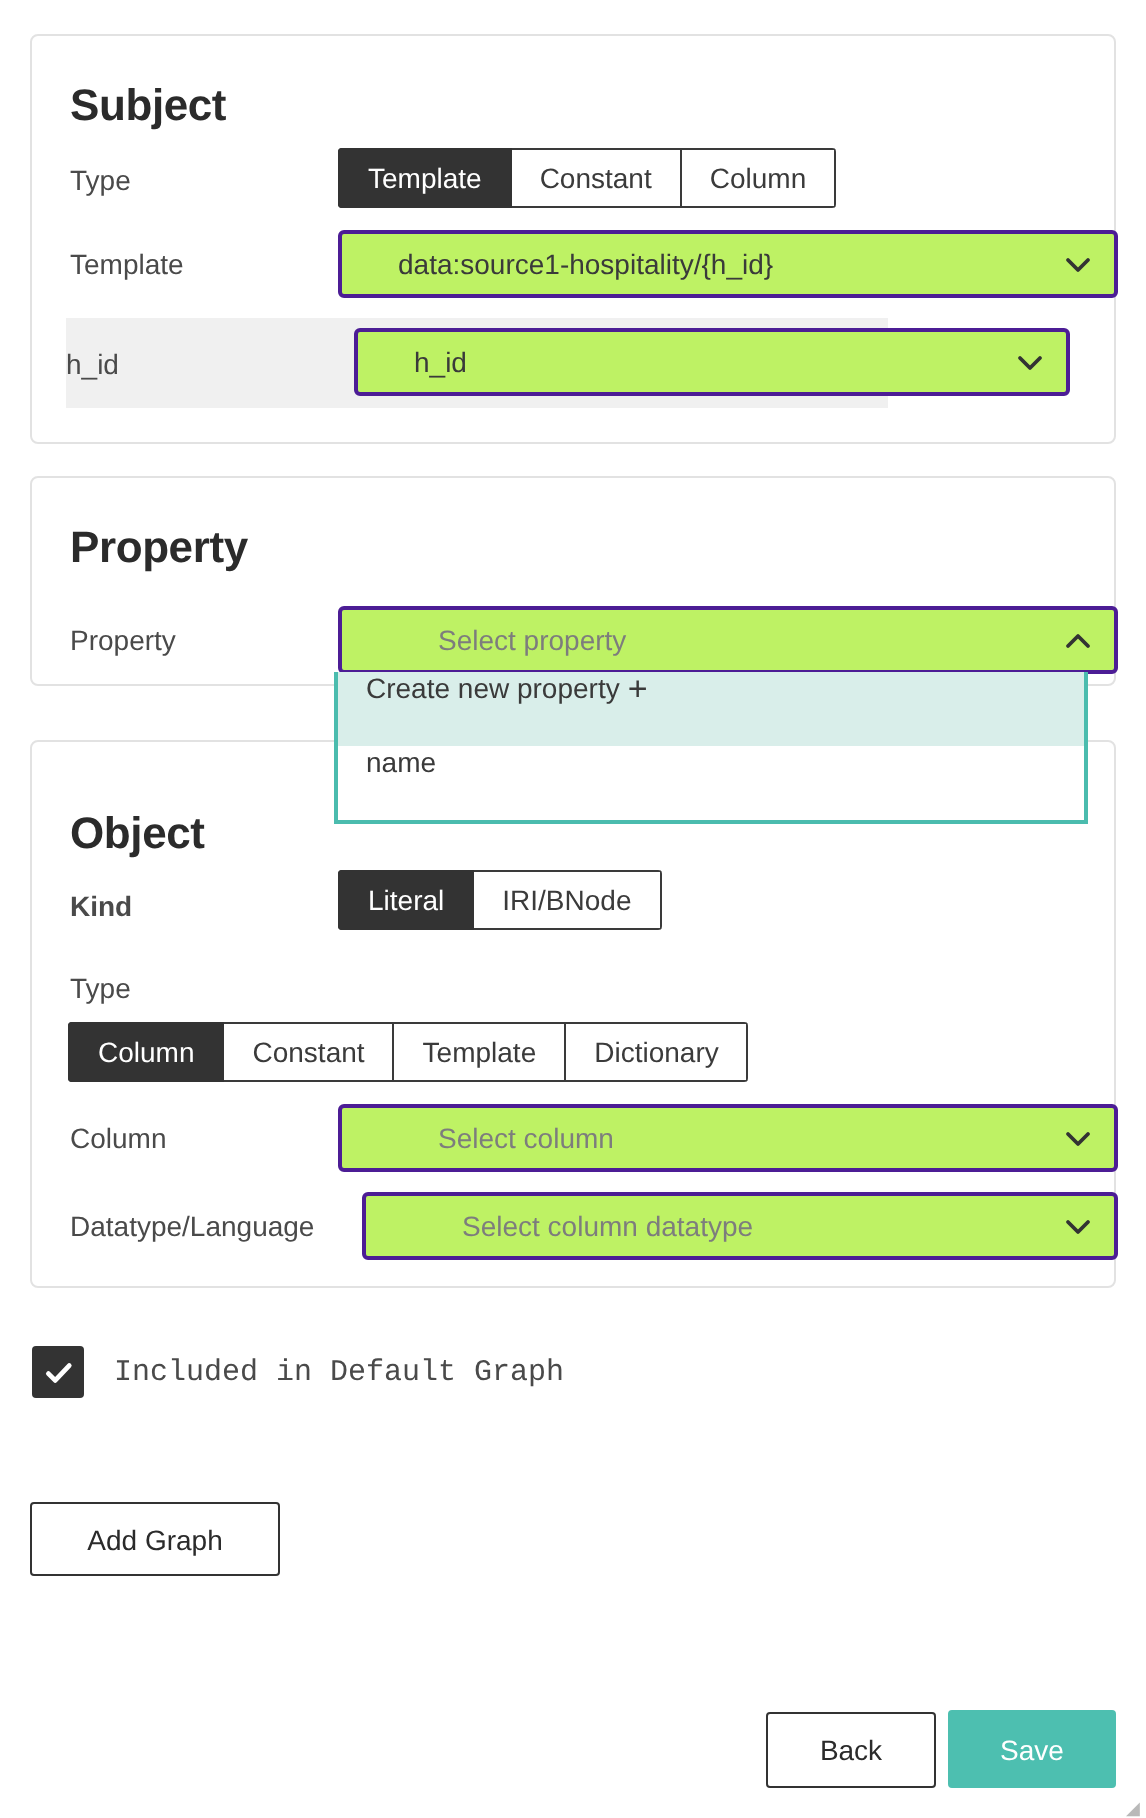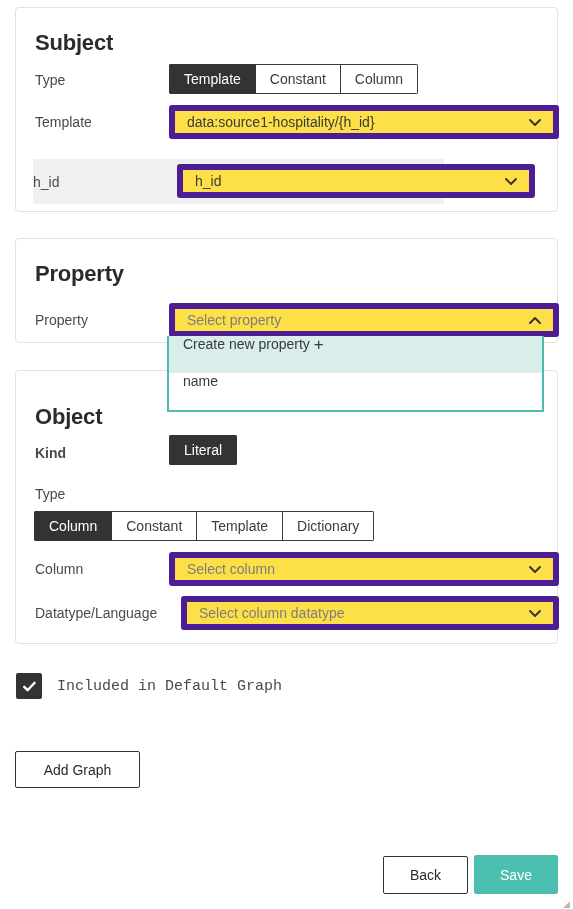--- a/index.html
+++ b/index.html
@@ -16,21 +16,21 @@
     background: #ffffff;
   }
 
   
   .card {
     position: absolute;
     background: #ffffff;
     border: 1px solid #e2e2e2;
     border-radius: 4px;
   }
-  #card-subject  { left: 15px; top: 7px;  width: 543px; height: 205px; }
+  #card-subject  { left: 15px; top: 17px;  width: 543px; height: 205px; }
   #card-property { left: 15px; top: 238px; width: 543px; height: 105px; }
   #card-object   { left: 15px; top: 370px; width: 543px; height: 274px; }
 
   .section-title {
     position: absolute;
     font-size: 22px;
     font-weight: bold;
     color: #2b2b2b;
     letter-spacing: -0.2px;
   }
@@ -68,34 +68,34 @@
     color: #ffffff;
     border-color: #333333;
   }
 
   
   .select {
     position: absolute;
     display: flex;
     align-items: center;
     height: 34px;
-    background: #fde047;
-    border: 6px solid #4c1d95;
+    background: #bef264;
+    border: 2px solid #4c1d95;
     border-radius: 3px;
-    padding: 0 10px 0 12px;
+    padding: 0 10px 0 28px;
     cursor: pointer;
   }
   .select .val {
     flex: 1;
     font-size: 14px;
     color: #3a3a3a;
     white-space: nowrap;
     overflow: hidden;
   }
-  .select .val.placeholder { color: #7d7d7d; }
+  .select .val.placeholder { color: #7d7d7d; margin-left: 20px; }
   .chev {
     width: 16px; height: 16px;
     flex: none;
     margin-left: 6px;
   }
   .chev svg { display: block; }
 
   
   #hid-strip {
     position: absolute;
@@ -259,20 +259,21 @@
     </div>
   </div>
 
   <div class="card" id="card-object">
     <div class="section-title" style="left:19px; top:33px;">Object</div>
 
     <div class="field-label" style="left:19px; top:74px;font-weight:bold;">Kind</div>
 
     <div class="segmented" style="left:153px; top:64px;">
       <div class="seg active">Literal</div>
+      <div class="seg">IRI/BNode</div>
     </div>
 
     <div class="field-label" style="left:19px; top:115px;">Type</div>
 
     <div class="segmented" style="left:18px; top:140px;">
       <div class="seg active">Column</div>
       <div class="seg">Constant</div>
       <div class="seg">Template</div>
       <div class="seg">Dictionary</div>
     </div>

